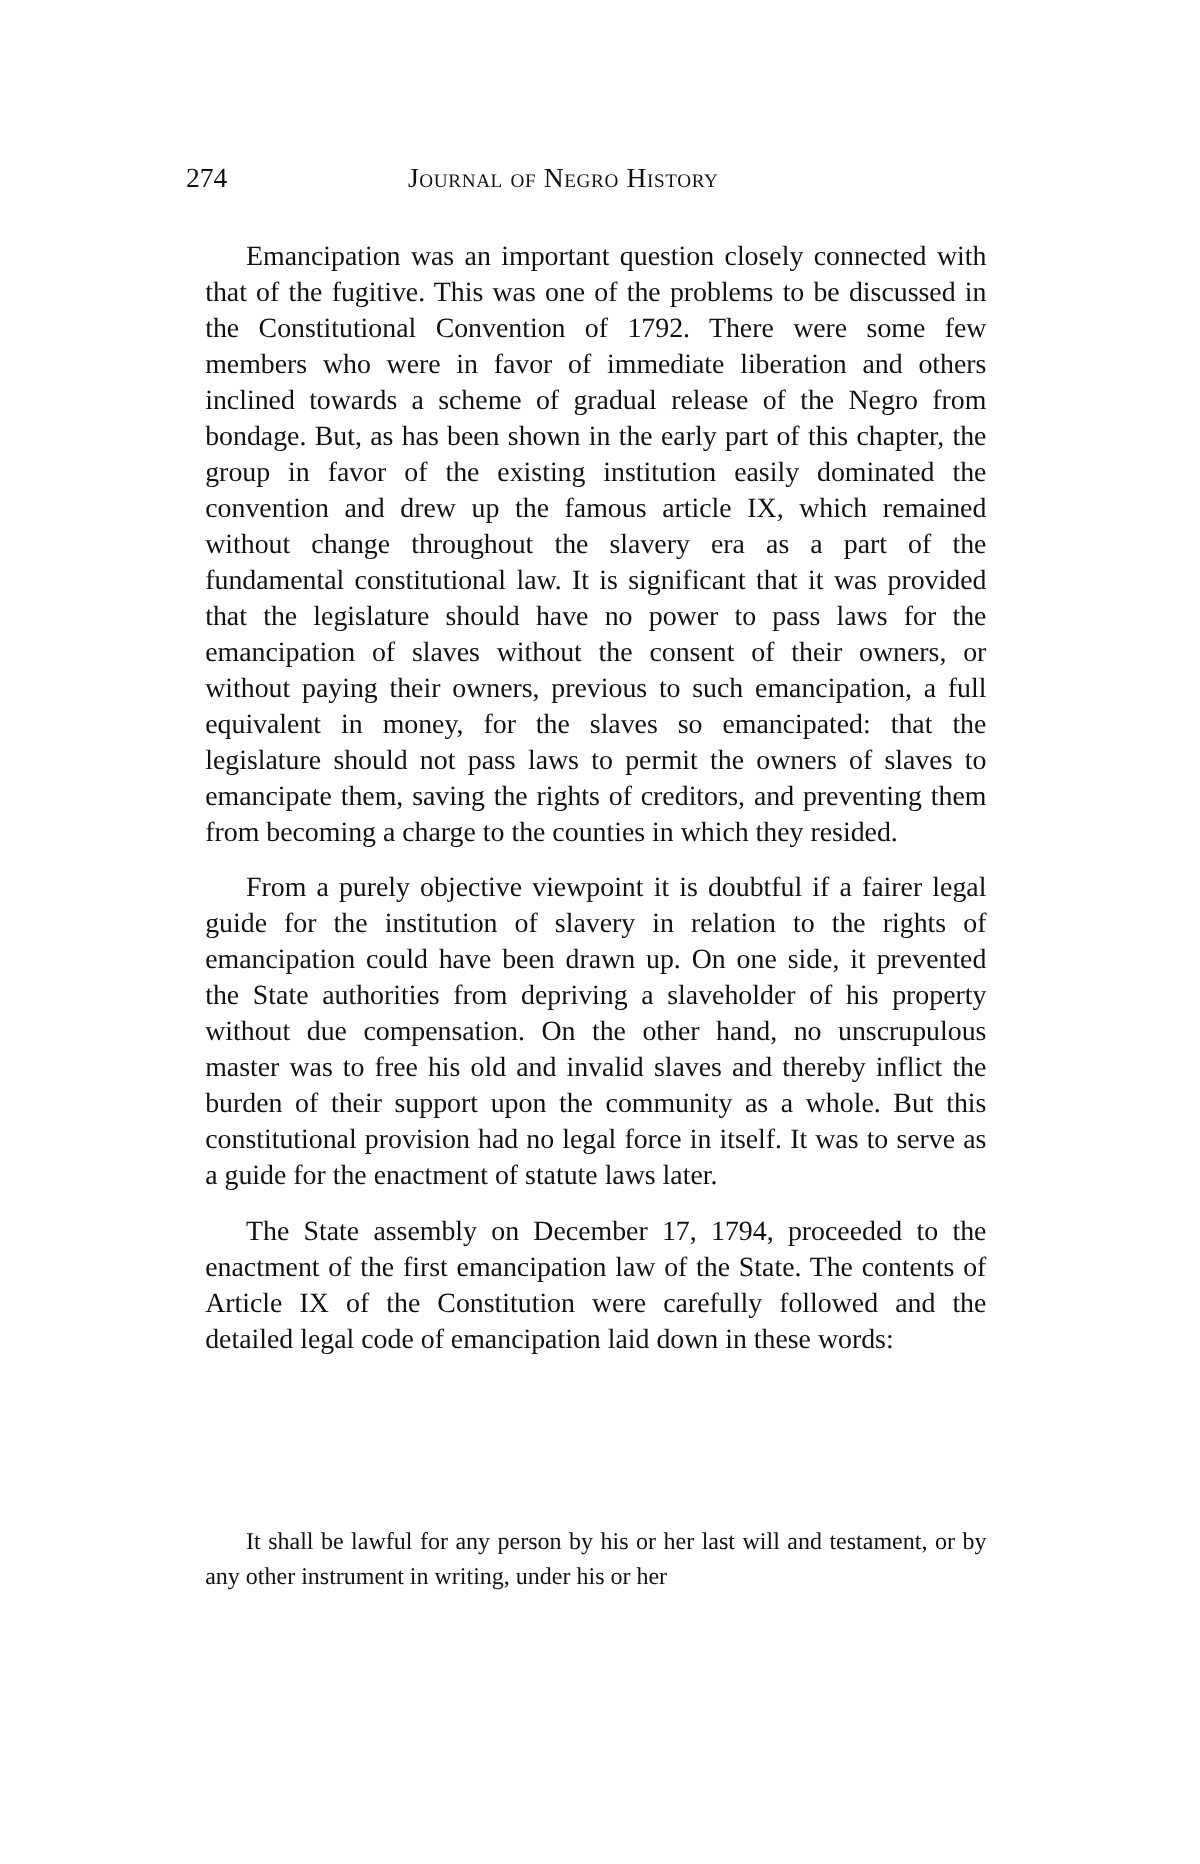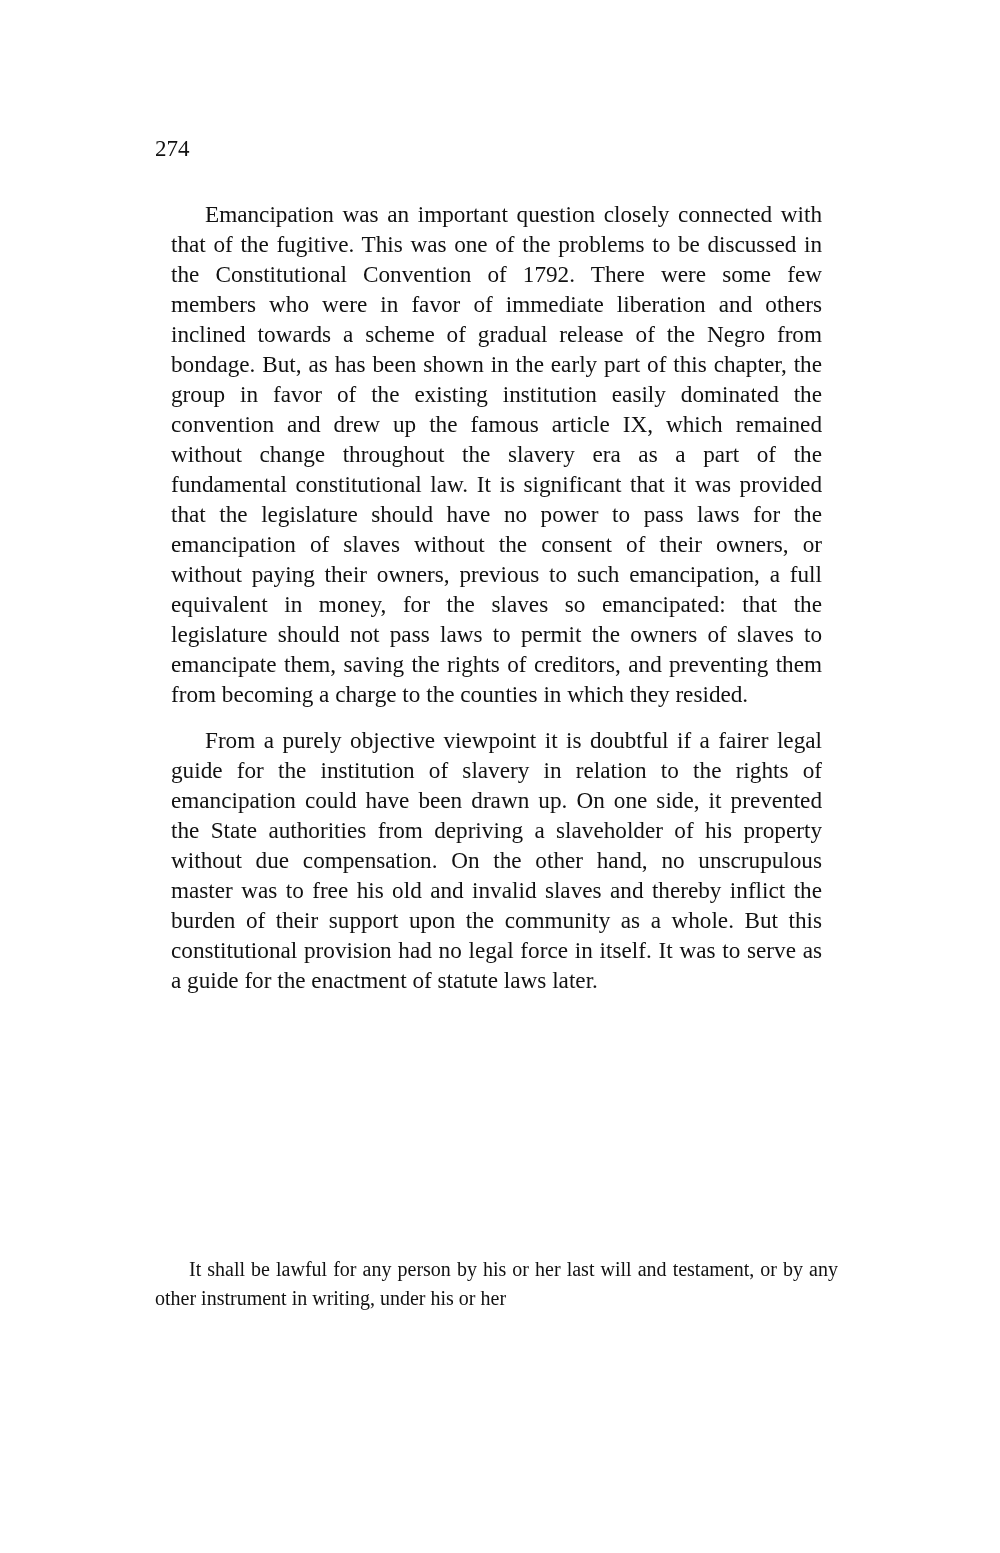--- a/index.html
+++ b/index.html
@@ -59,42 +59,44 @@
     .quote {
       position: absolute;
       top: 1255px;
       left: 0;
       width: 683px;
       font-size: 20px;
       line-height: 29px;
       text-align: justify;
     }
     .quote p {
-      margin: 0;
+      margin: 16px;
       text-indent: 34px;
     }
     .speck {
       position: absolute;
       left: 455px;
       top: 763px;
       font-size: 6px;
       color: #888;
     }
   </style>
 </head>
 <body>
 
 <div class="page">
   <div class="running-head">
     <span class="page-number">274</span>
+    <span class="journal-title">Journal of Negro History</span>
   </div>
 
   <div class="body-text">
     <p>Emancipation was an important question closely con­nected with that of the fugitive.  This was one of the prob­lems to be discussed in the Constitutional Convention of 1792.  There were some few members who were in favor of immediate liberation and others inclined towards a scheme of gradual release of the Negro from bondage. But, as has been shown in the early part of this chapter, the group in favor of the existing institution easily dominated the convention and drew up the famous article IX, which remained without change throughout the slavery era as a part of the fundamental constitutional law.  It is significant that it was provided that the legislature should have no power to pass laws for the emancipation of slaves without the consent of their owners, or without paying their owners, previous to such emancipation, a full equivalent in money, for the slaves so emancipated: that the legislature should not pass laws to permit the owners of slaves to emancipate them, saving the rights of creditors, and preventing them from becoming a charge to the counties in which they resided.</p>
     <p>From a purely objective viewpoint it is doubtful if a fairer legal guide for the institution of slavery in relation to the rights of emancipation could have been drawn up. On one side, it prevented the State authorities from depriv­ing a slaveholder of his property without due compensation. On the other hand, no unscrupulous master was to free his old and invalid slaves and thereby inflict the burden of their support upon the community as a whole.  But this constitutional provision had no legal force in itself.  It was to serve as a guide for the enactment of statute laws later.</p>
+    <p>The State assembly on December 17, 1794, proceeded to the enactment of the first emancipation law of the State. The contents of Article IX of the Constitution were care­fully followed and the detailed legal code of emancipation laid down in these words:</p>
   </div>
 
   <span class="speck">· ·</span>
 
   <div class="quote">
     <p>It shall be lawful for any person by his or her last will and testament, or by any other instrument in writing, under his or her</p>
   </div>
 </div>
 
 </body></html>

